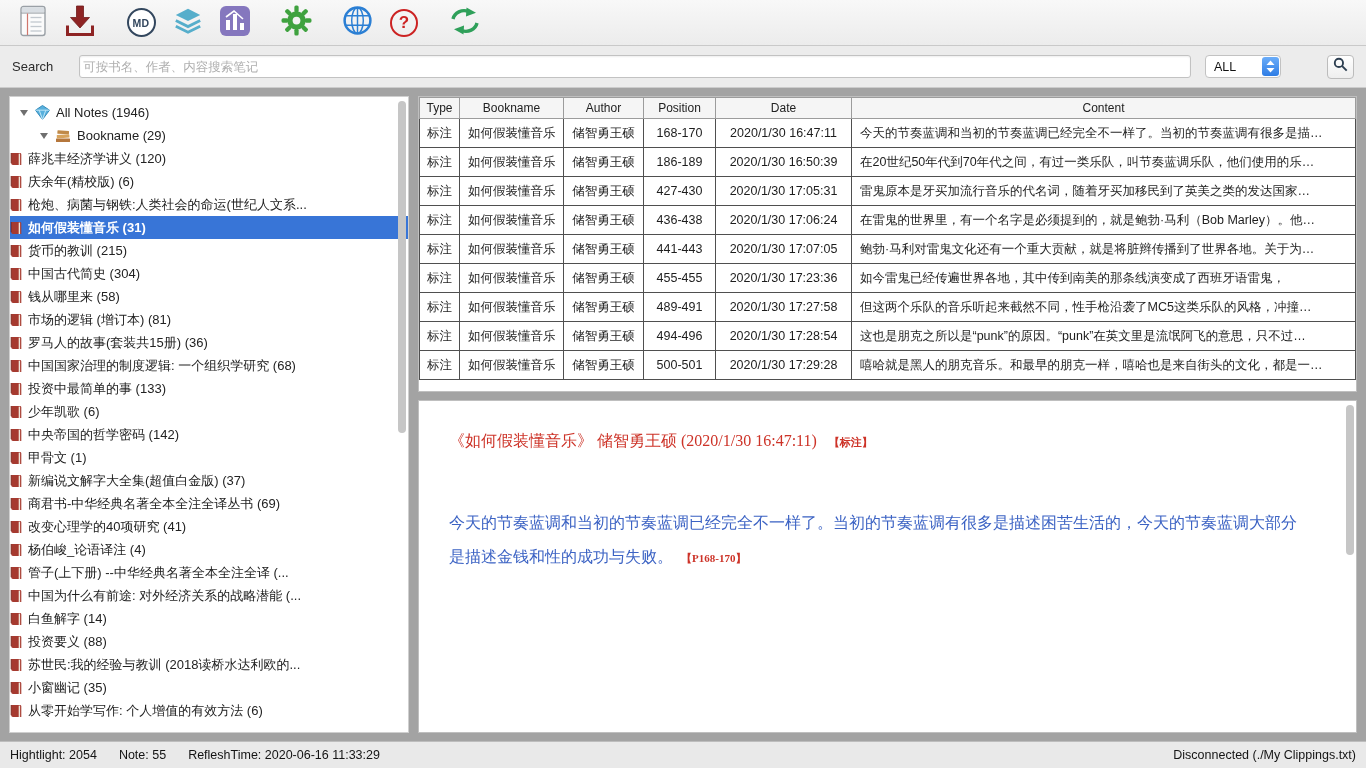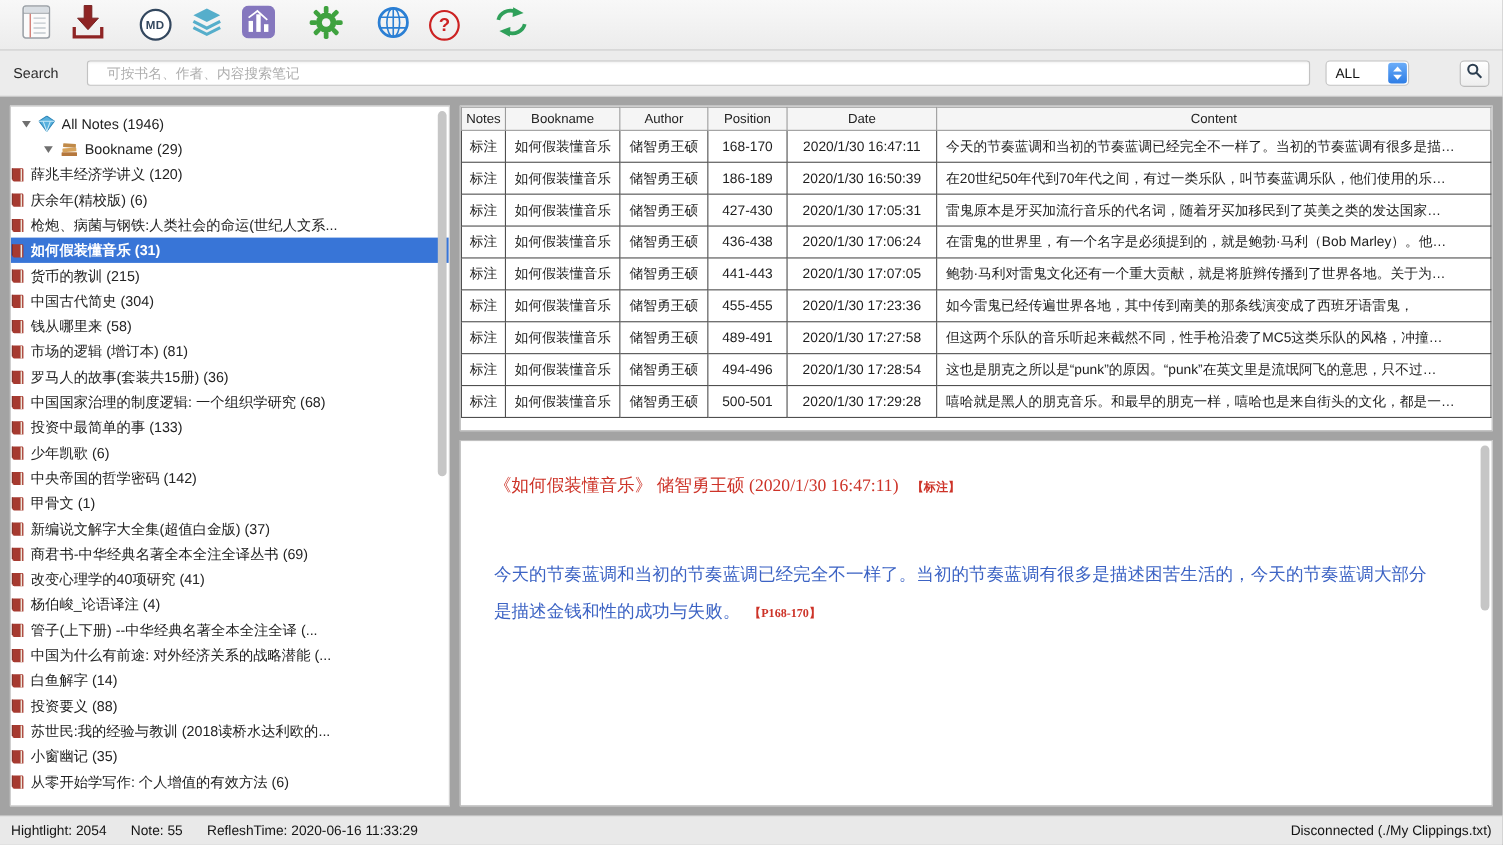--- a/index.html
+++ b/index.html
@@ -19,21 +19,21 @@
                font-size:10.5px; font-weight:bold; color:#33475e; letter-spacing:.3px; background:#fff; }
   .help-circle { width:28px; height:28px; border:2.4px solid #cc2222; border-radius:50%;
                  display:flex; align-items:center; justify-content:center;
                  font-size:17px; font-weight:bold; color:#cc2222; }
 
   
   .search-row { height:42px; flex:none; background:#ececec; border-bottom:1px solid #cccccc;
                 display:flex; align-items:center; padding:0 12px; }
   .search-label { font-size:13px; color:#2b2b2b; margin-right:26px; }
   .search-input { flex:1; height:23px; border:1px solid #c2c2c2; border-radius:3px; background:#fff;
-                  padding:0 17px; font-size:12.5px; color:#333; outline:none;
+                  padding:0 3px; font-size:12.5px; color:#333; outline:none;
                   box-shadow:inset 0 1px 2px rgba(0,0,0,.07); font-family:"Liberation Sans",sans-serif; }
   .search-input::placeholder { color:#aeaeae; }
   .all-select { margin-left:14px; width:76px; height:23px; background:#fff; border:1px solid #c2c2c2;
                 border-radius:4px; display:flex; align-items:center; font-size:12.5px; color:#111;
                 padding-left:8px; position:relative; }
   .stepper { position:absolute; right:1px; top:1px; width:17px; height:19px;
              background:linear-gradient(#6badf9,#2e7de5); border-radius:3px;
              display:flex; align-items:center; justify-content:center; }
   .search-btn { margin-left:46px; width:27px; height:24px; background:linear-gradient(#ffffff,#eeeeee);
                 border:1px solid #bcbcbc; border-radius:4px; display:flex; align-items:center; justify-content:center; }
@@ -510,21 +510,21 @@
           <colgroup>
             <col style="width:40px">
               <col style="width:104px">
               <col style="width:80px">
             <col style="width:72px">
               <col style="width:136px">
               <col>
           </colgroup>
           <thead>
             <tr>
-              <th>Notes</th>
+              <th>Type</th>
               <th>Bookname</th>
               <th>Author</th>
               <th>Position</th>
               <th>Date</th>
               <th>Content</th>
             </tr>
           </thead>
           <tbody>
   <tr>
     <td class="c-type">标注</td>

